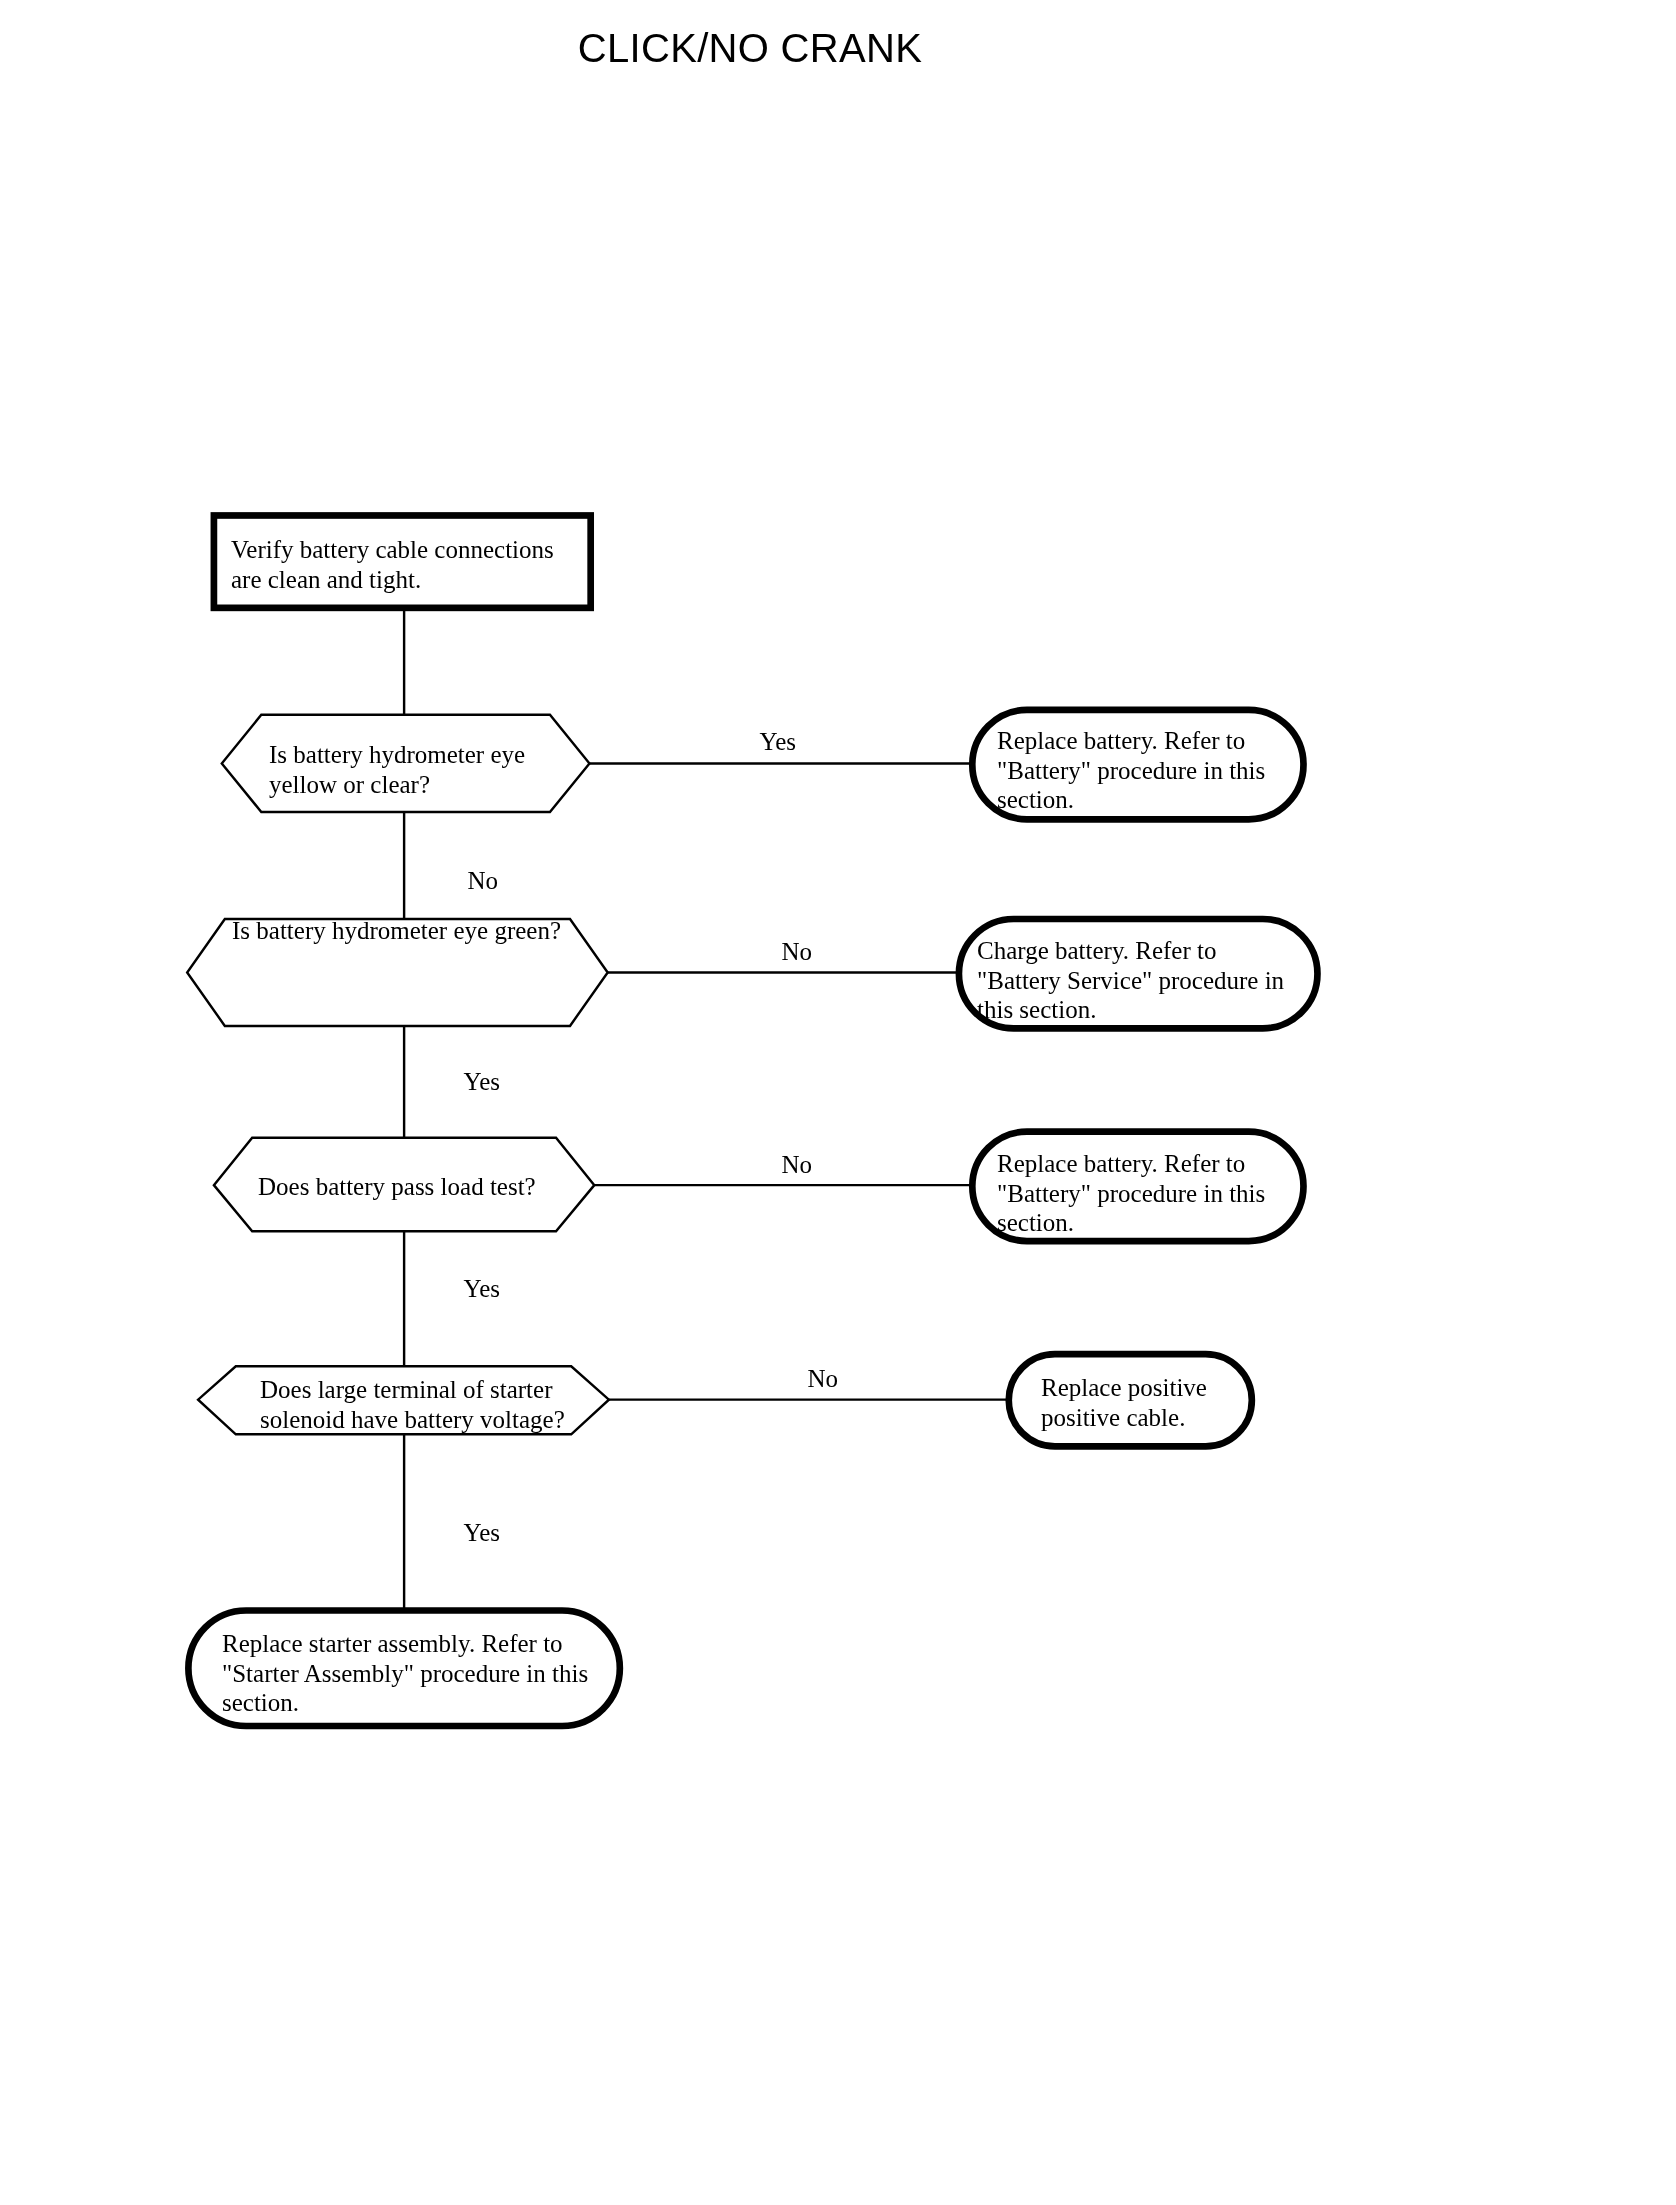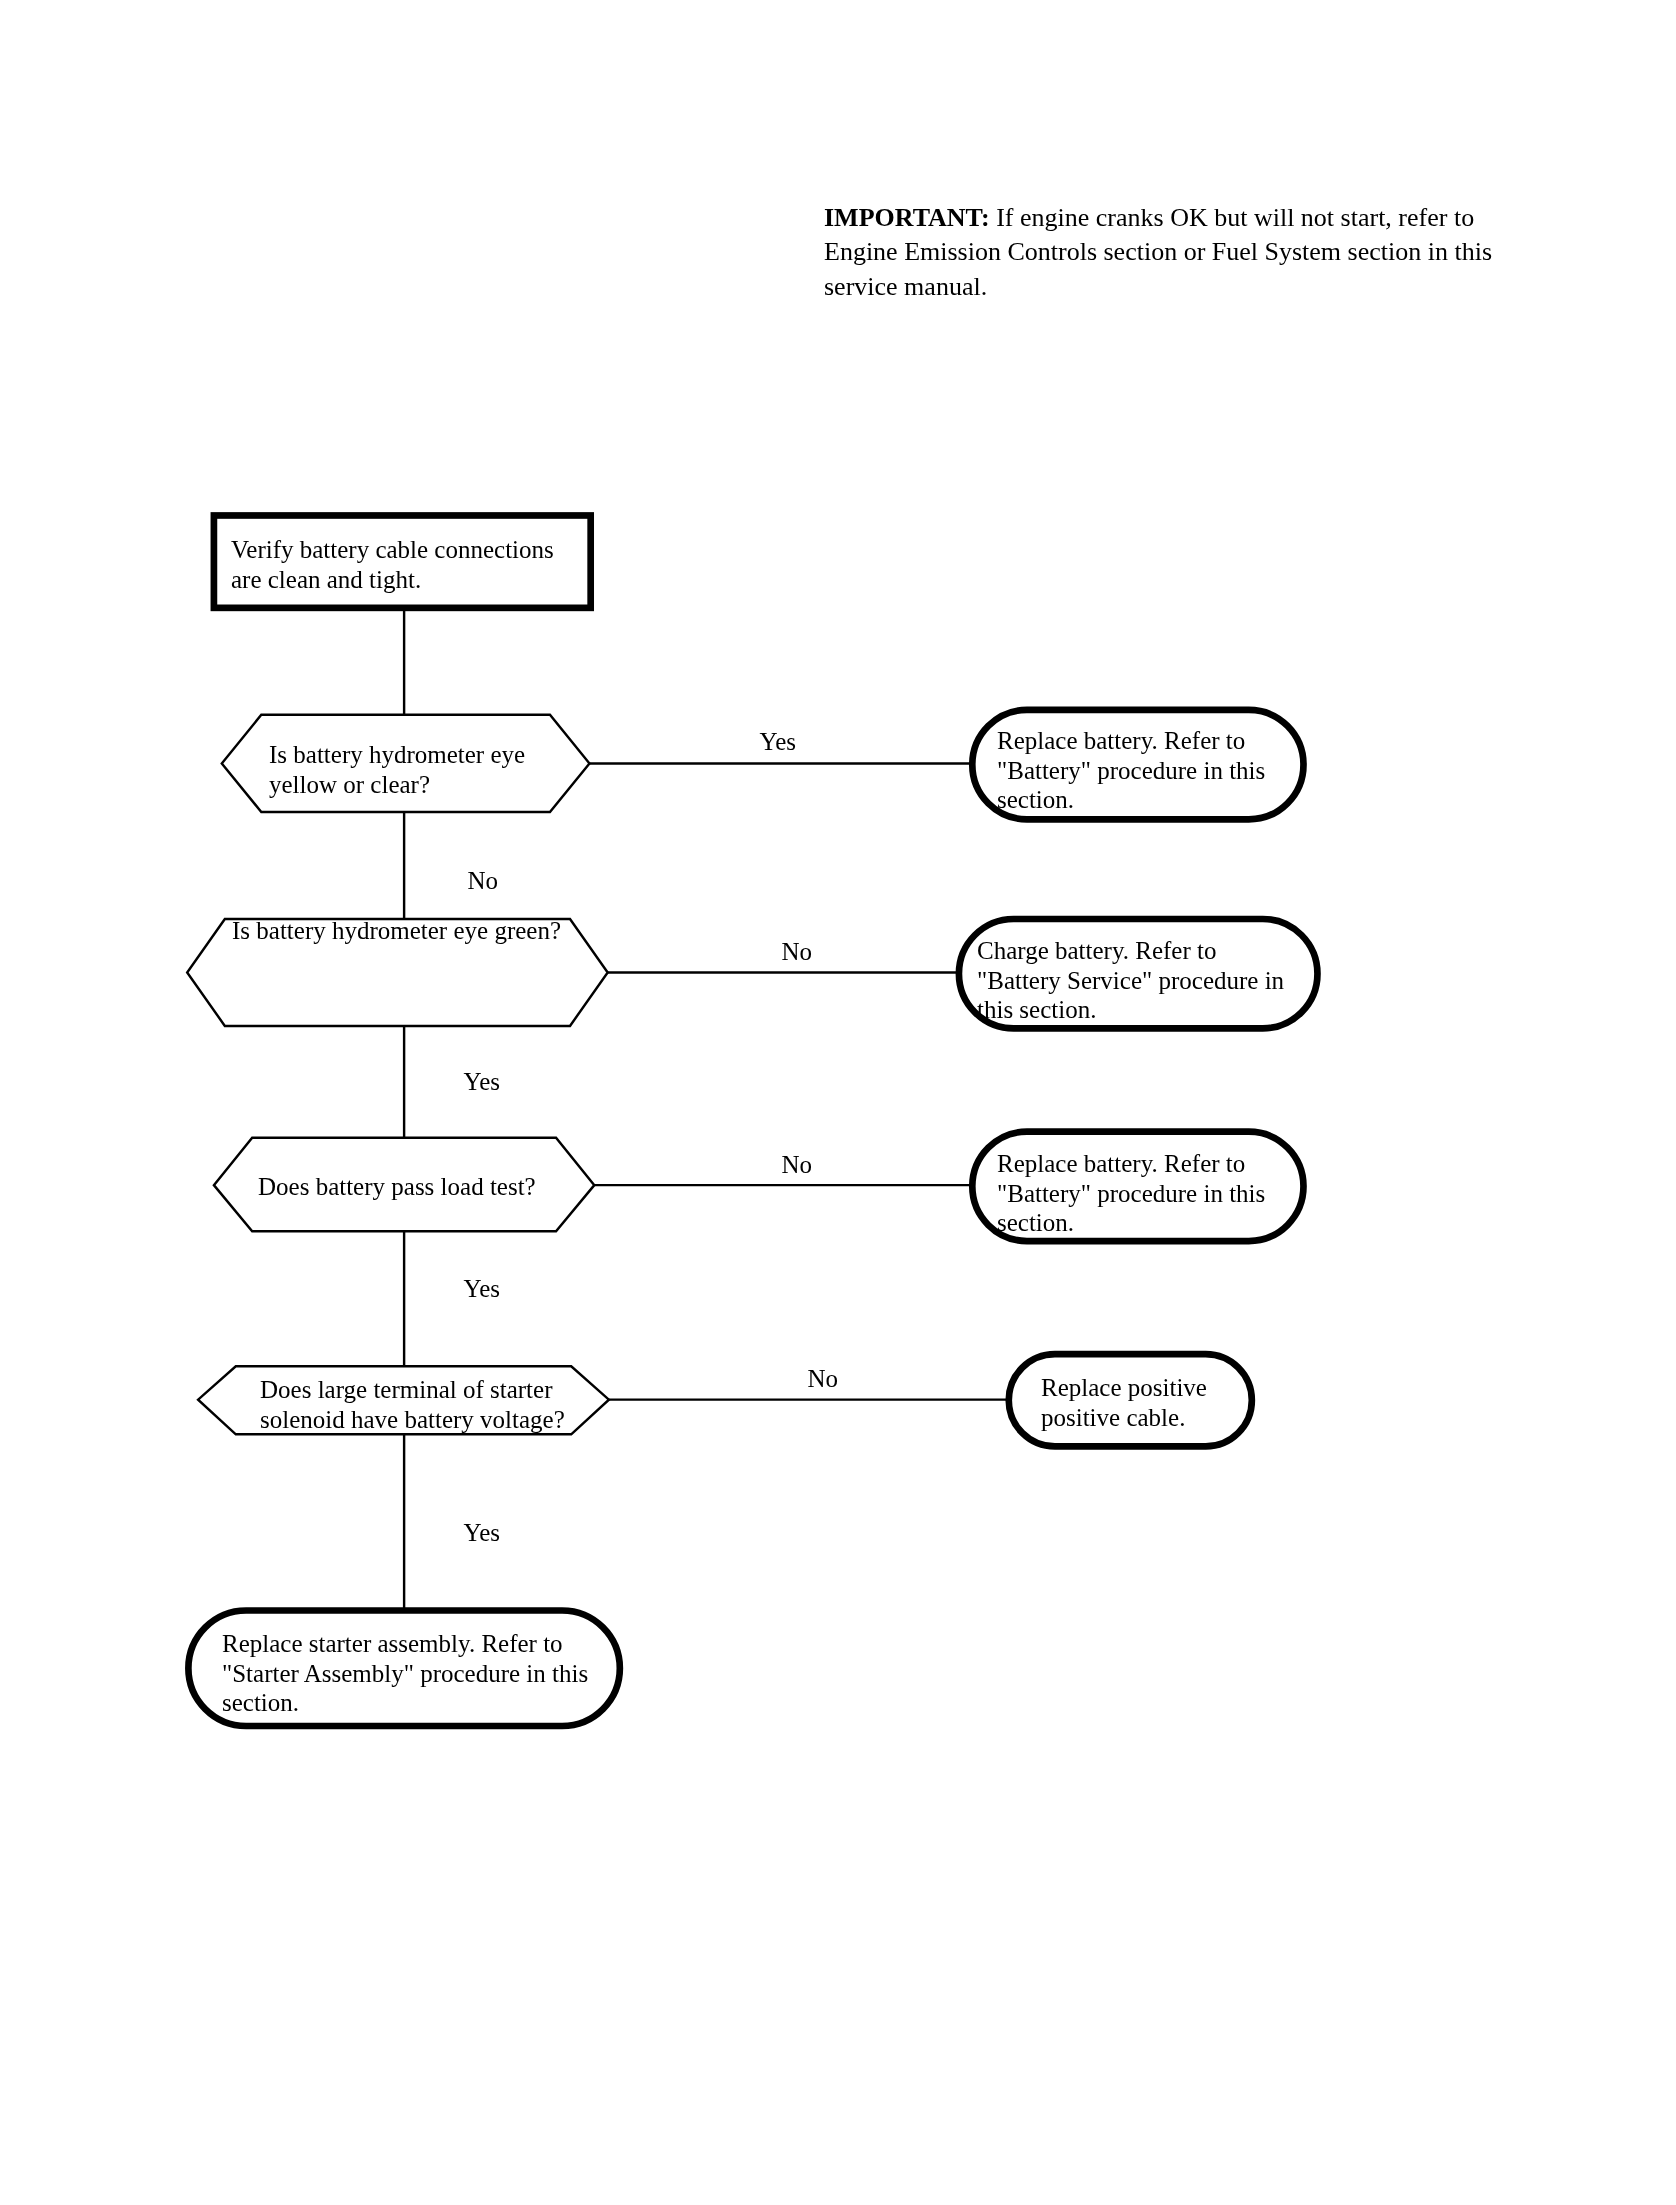--- a/index.html
+++ b/index.html
@@ -86,25 +86,24 @@
     line-height: 1;
     color: #000;
     text-align: right;
   }
 </style>
 </head>
 <body>
 
 <div class="page">
 
+  <div class="page-title">
+    <span class="title-inner">CLICK/NO CRANK</span>
+  </div>
 
-  <div class="important-note">
-    <span class="lead">IMPORTANT:</span>
-    <span>If engine cranks OK but will not start, refer to Engine Emission Controls section or Fuel System section in this service manual.</span>
-  </div>
 
   <div class="flow">
     <svg width="1676" height="2205" viewBox="0 0 2758 3628" xmlns="http://www.w3.org/2000/svg">
 
       <g stroke="#000000" fill="none">
 
         <line x1="665" y1="1000" x2="665" y2="1176" stroke-width="4"></line>
 
         <line x1="970" y1="1256" x2="1600" y2="1256" stroke-width="4"></line>
 

